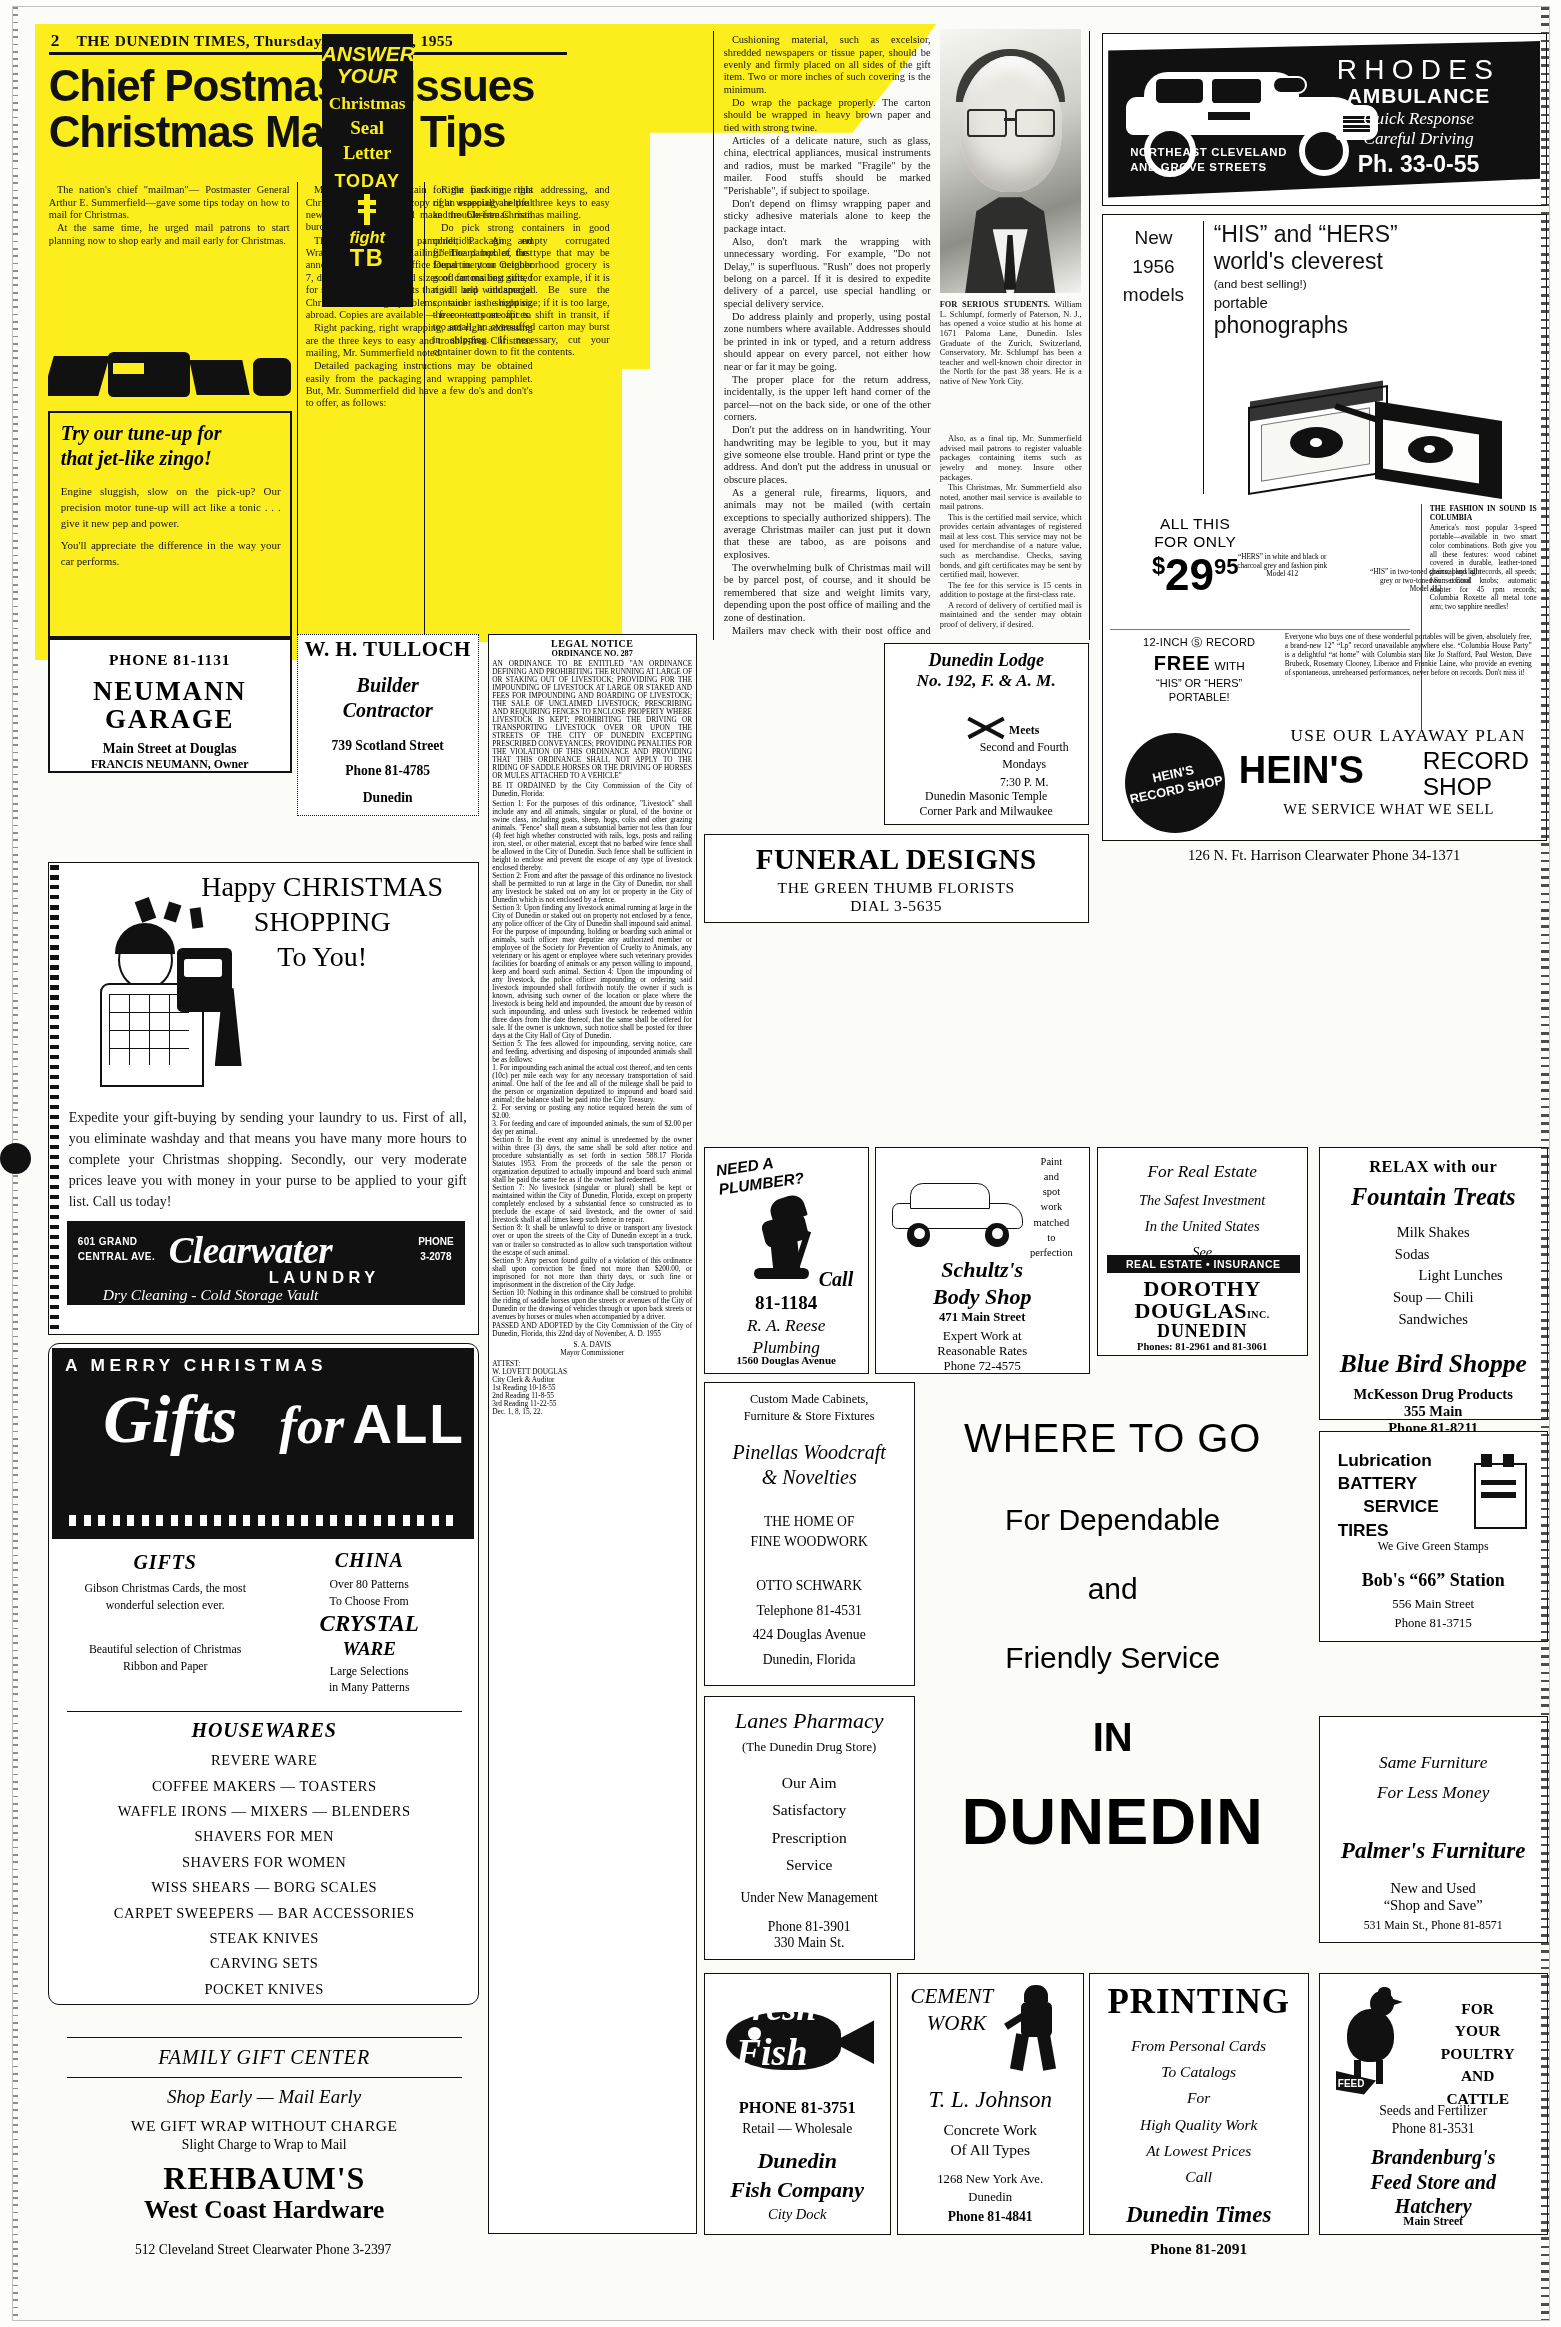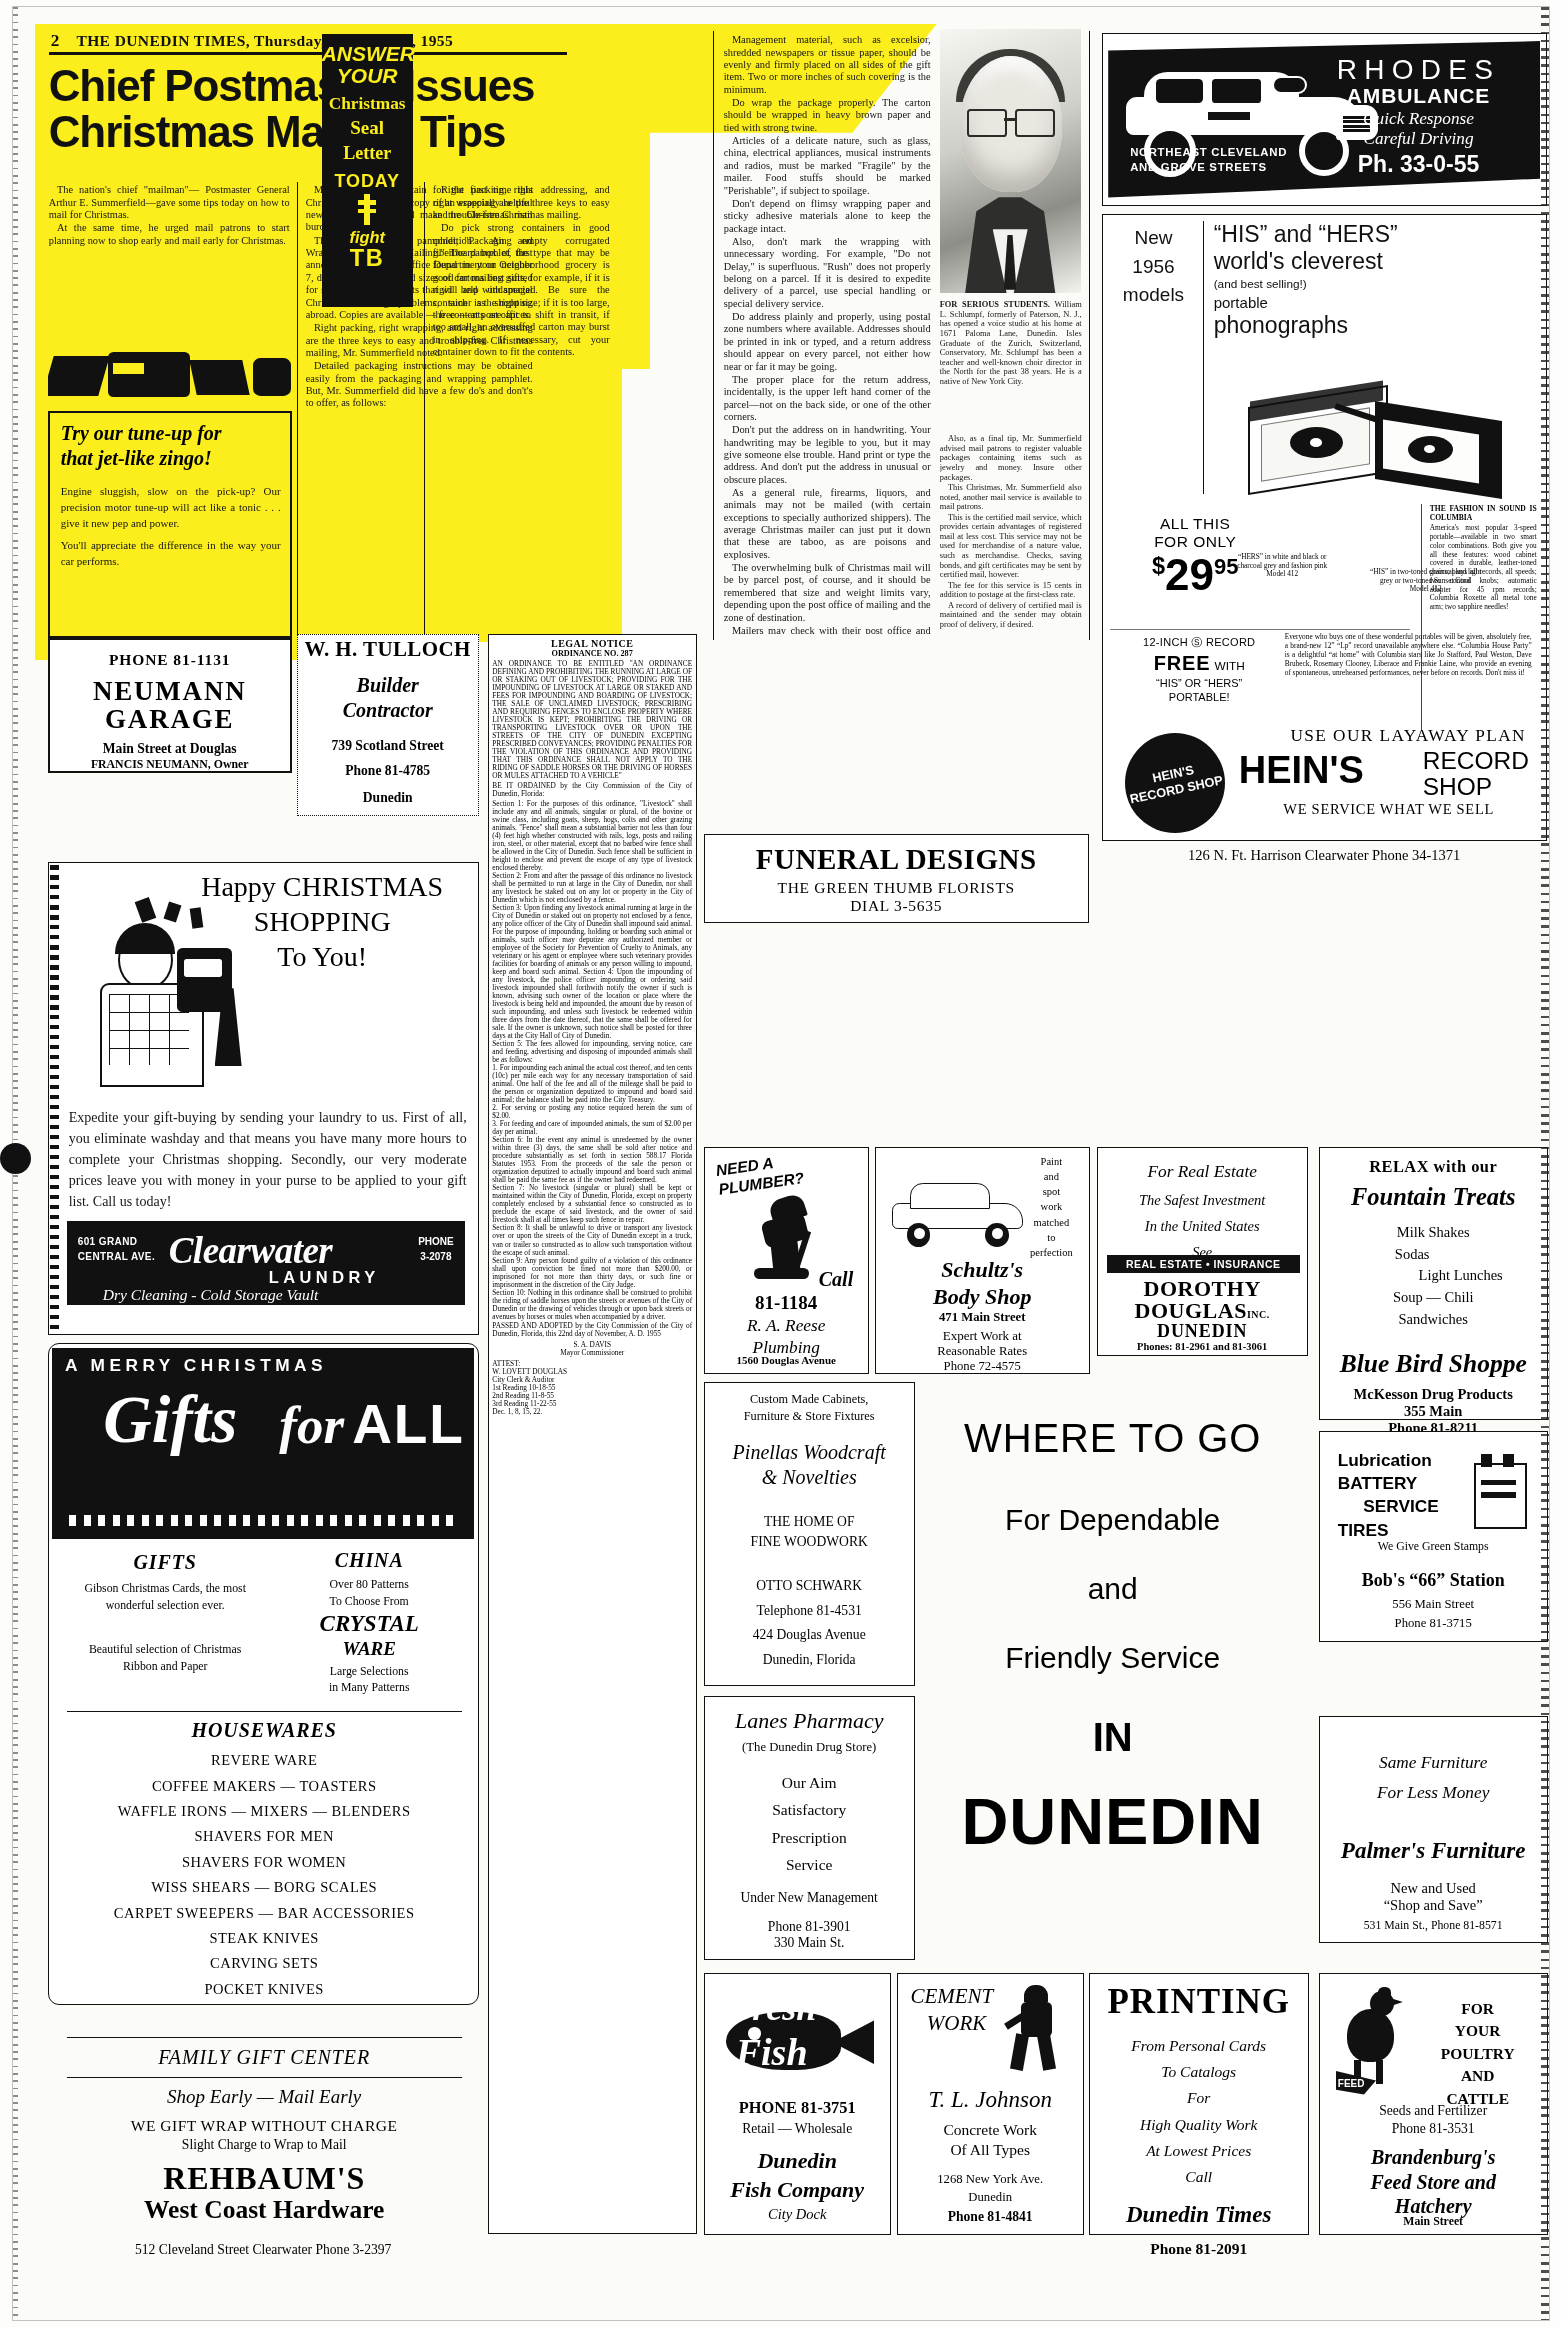--- a/index.html
+++ b/index.html
@@ -130,21 +130,21 @@
   </div>
 
   <div class="vrule" style="left:411px;top:175px;height:459px;"></div>
   <div class="body-col" style="left:420px;top:177px;width:177px;height:455px;overflow:hidden;">
     <p>Right packing, right addressing, and right wrapping are the three keys to easy and trouble-free Christmas mailing.</p>
     <p>Do pick strong containers in good condition. An empty corrugated fiberboard box of the type that may be found in your neighborhood grocery is good for mailing gifts, for example, if it is rigid and undamaged. Be sure the container is the right size; if it is too large, the contents are apt to shift in transit, if too small, an oversuffed carton may burst in shipping. If necessary, cut your container down to fit the contents.</p>
   </div>
 
   <div class="vrule" style="left:700px;top:23.6px;height:609px;"></div>
   <div class="body-col" style="left:711px;top:27px;width:207px;height:600px;overflow:hidden;">
-    <p>Management material, such as excelsior, shredded newspapers or tissue paper, should be evenly and firmly placed on all sides of the gift item. Two or more inches of such covering is the minimum.</p>
+    <p>Cushioning material, such as excelsior, shredded newspapers or tissue paper, should be evenly and firmly placed on all sides of the gift item. Two or more inches of such covering is the minimum.</p>
     <p>Do wrap the package properly. The carton should be wrapped in heavy brown paper and tied with strong twine.</p>
     <p>Articles of a delicate nature, such as glass, china, electrical appliances, musical instruments and radios, must be marked "Fragile" by the mailer. Food stuffs should be marked "Perishable", if subject to spoilage.</p>
     <p>Don't depend on flimsy wrapping paper and sticky adhesive materials alone to keep the package intact.</p>
     <p>Also, don't mark the wrapping with unnecessary wording. For example, "Do not Delay," is superfluous. "Rush" does not properly belong on a parcel. If it is desired to expedite delivery of a parcel, use special handling or special delivery service.</p>
     <p>Do address plainly and properly, using postal zone numbers where available. Addresses should be printed in ink or typed, and a return address should appear on every parcel, not either how near or far it may be going.</p>
     <p>The proper place for the return address, incidentally, is the upper left hand corner of the parcel—not on the back side, or one of the other corners.</p>
     <p>Don't put the address on in handwriting. Your handwriting may be legible to you, but it may give someone else trouble. Hand print or type the address. And don't put the address in unusual or obscure places.</p>
     <p>As a general rule, firearms, liquors, and animals may not be mailed (with certain exceptions to specially authorized shippers). The average Christmas mailer can just put it down that these are taboo, as are poisons and explosives.</p>
     <p>The overwhelming bulk of Christmas mail will be by parcel post, of course, and it should be remembered that size and weight limits vary, depending upon the post office of mailing and the zone of destination.</p>
     <p>Mailers may check with their post office and ask for the free pamphlet "Post Office Department Publication 47," which contains the rates of postage and limits of size and weight for domestic mail.</p>
@@ -450,20 +450,33 @@
     <div class="ctr i" style="position:absolute;left:18px;top:702px;width:395px;font-size:20px;letter-spacing:0.9px;">FAMILY GIFT CENTER</div>
     <div class="rule" style="left:18px;top:733px;width:395px;height:0.9px;"></div>
     <div class="ctr i" style="position:absolute;left:18px;top:742px;width:395px;font-size:19px;">Shop Early — Mail Early</div>
     <div class="ctr" style="position:absolute;left:18px;top:773px;width:395px;font-size:15.5px;letter-spacing:0.5px;">WE GIFT WRAP WITHOUT CHARGE</div>
     <div class="ctr" style="position:absolute;left:18px;top:793px;width:395px;font-size:13.6px;">Slight Charge to Wrap to Mail</div>
     <div class="ctr b" style="position:absolute;left:18px;top:816px;width:395px;font-size:32px;letter-spacing:0.9px;">REHBAUM'S</div>
     <div class="ctr b" style="position:absolute;left:18px;top:851px;width:395px;font-size:25.5px;">West Coast Hardware</div>
   </div>
   <div class="ctr" style="position:absolute;left:35px;top:2235px;width:431px;font-size:13.6px;">512 Cleveland Street    Clearwater    Phone 3-2397</div>
 
+  <div class="box thin" style="left:871px;top:636px;width:205px;height:182px;">
+    <div class="ctr i b" style="font-size:18px;margin-top:5.5px;">Dunedin Lodge</div>
+    <div class="ctr i b" style="font-size:17.3px;">No. 192, F. &amp; A. M.</div>
+    <div class="masonic" style="margin-top:12.7px;"></div>
+    <div style="position:absolute;right:11px;top:78px;width:105px;text-align:center;font-size:11.8px;line-height:1.45;">
+      <div class="b">Meets</div>
+      <div>Second and Fourth</div>
+      <div>Mondays</div>
+      <div>7:30 P. M.</div>
+    </div>
+    <div class="ctr" style="position:absolute;left:0;bottom:20px;width:100%;font-size:11.8px;">Dunedin Masonic Temple</div>
+    <div class="ctr" style="position:absolute;left:0;bottom:5.5px;width:100%;font-size:11.8px;">Corner Park and Milwaukee</div>
+  </div>
 
   <div class="box thin" style="left:691px;top:827px;width:385px;height:89px;">
     <div class="ctr b" style="font-size:29px;margin-top:7.3px;letter-spacing:0.5px;">FUNERAL DESIGNS</div>
     <div class="ctr" style="font-size:15.5px;margin-top:3.6px;letter-spacing:0.7px;">THE GREEN THUMB FLORISTS</div>
     <div class="ctr" style="font-size:15.5px;letter-spacing:0.7px;">DIAL 3-5635</div>
   </div>
 
   <div class="box thin" style="left:691px;top:1140px;width:165px;height:227px;">
     <div class="sans b i" style="position:absolute;left:12.7px;top:7.3px;font-size:15.5px;transform:rotate(-8deg);line-height:1.2;">
       <div>NEED A</div>

